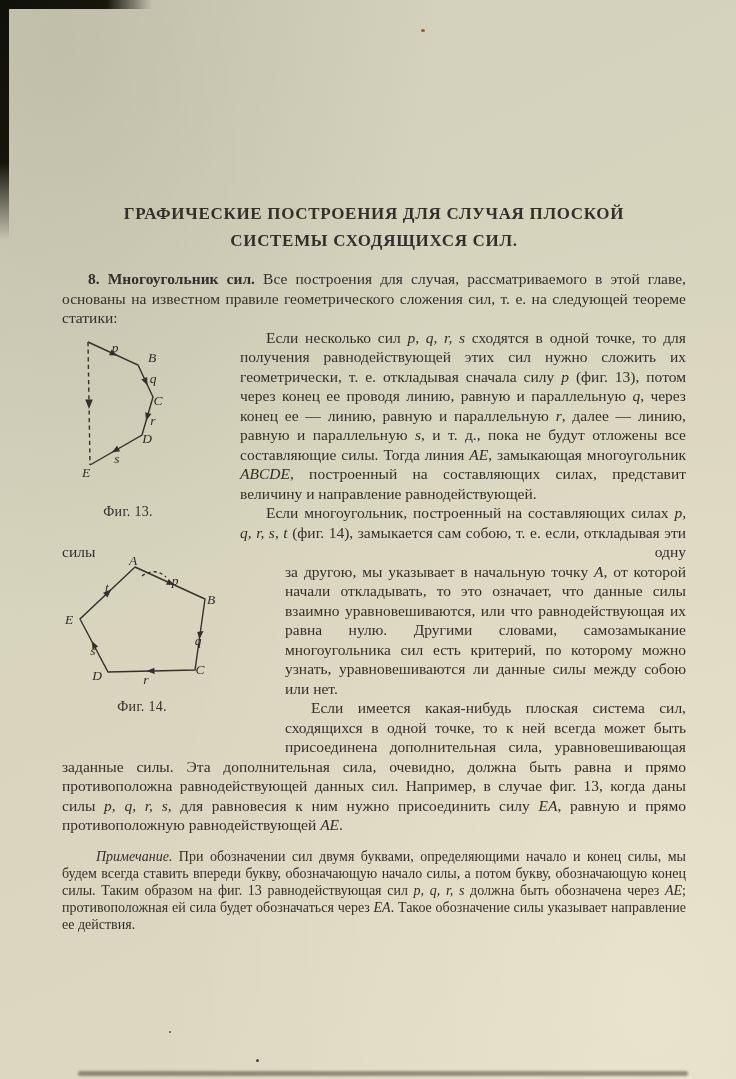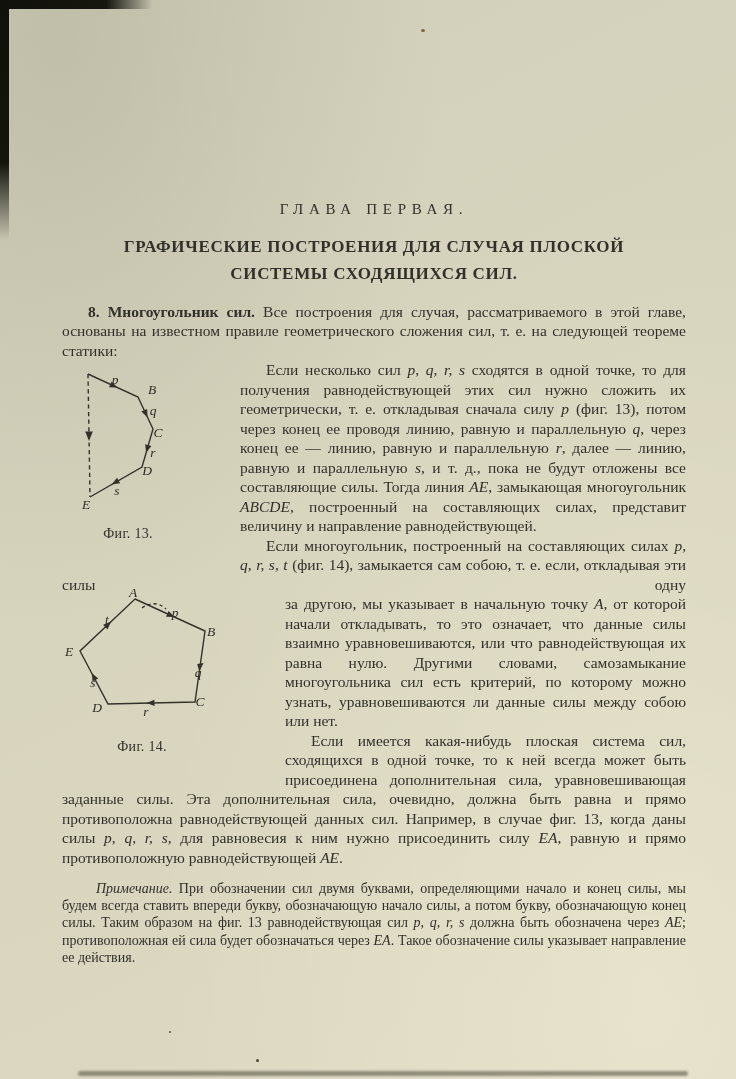--- a/index.html
+++ b/index.html
@@ -36,40 +36,39 @@
 
   
   .figbox{position:relative;float:left;}
   .fig13{width:166px;height:200px;margin:0 12px 8px 0;}
   .fig14{width:210px;height:182px;margin:0 13px 8px 0;}
   .figbox svg{display:block;overflow:visible;}
   .fig14 svg{margin-top:-12px;}
   .vlabel{position:absolute;font-style:italic;font-size:13.5px;line-height:13px;
     transform:translate(-50%,-50%);white-space:nowrap;color:#2e2c26;}
   .figcap{font-size:14px;letter-spacing:.02em;text-align:center;text-indent:0;}
-  .cap13{width:132px;margin-top:12px;}
-  .cap14{width:160px;margin-top:8px;}
+  .cap13{width:132px;margin-top:22px;}
+  .cap14{width:160px;}
 
   .note{margin-top:13px !important;font-size:14px;line-height:17.2px;text-indent:34px;}
 </style>
 </head>
 <body>
 
 <div class="page">
 
   <div class="edge-left"></div>
   <div class="edge-top"></div>
   <div class="edge-bottom"></div>
   <div class="speck speck1"></div>
   <div class="speck speck2"></div>
   <div class="speck speck3"></div>
 
   <div class="content">
 
-    <h3 class="chapter">ГЛАВА ПЕРВАЯ.</h3>
 
     <h1 class="title">
       <span>ГРАФИЧЕСКИЕ ПОСТРОЕНИЯ ДЛЯ СЛУЧАЯ ПЛОСКОЙ</span><br>
       <span>СИСТЕМЫ СХОДЯЩИХСЯ СИЛ.</span>
     </h1>
 
     <p class="ind"><span class="r-b">8. Многоугольник сил.</span><span> Все построения для случая, рассматриваемого в этой главе, основаны на известном правиле геометрического сложения сил, т. е. на следующей теореме статики:</span></p>
 
     <div class="figbox fig13">
       <svg width="166" height="152" viewBox="0 0 166 152">

